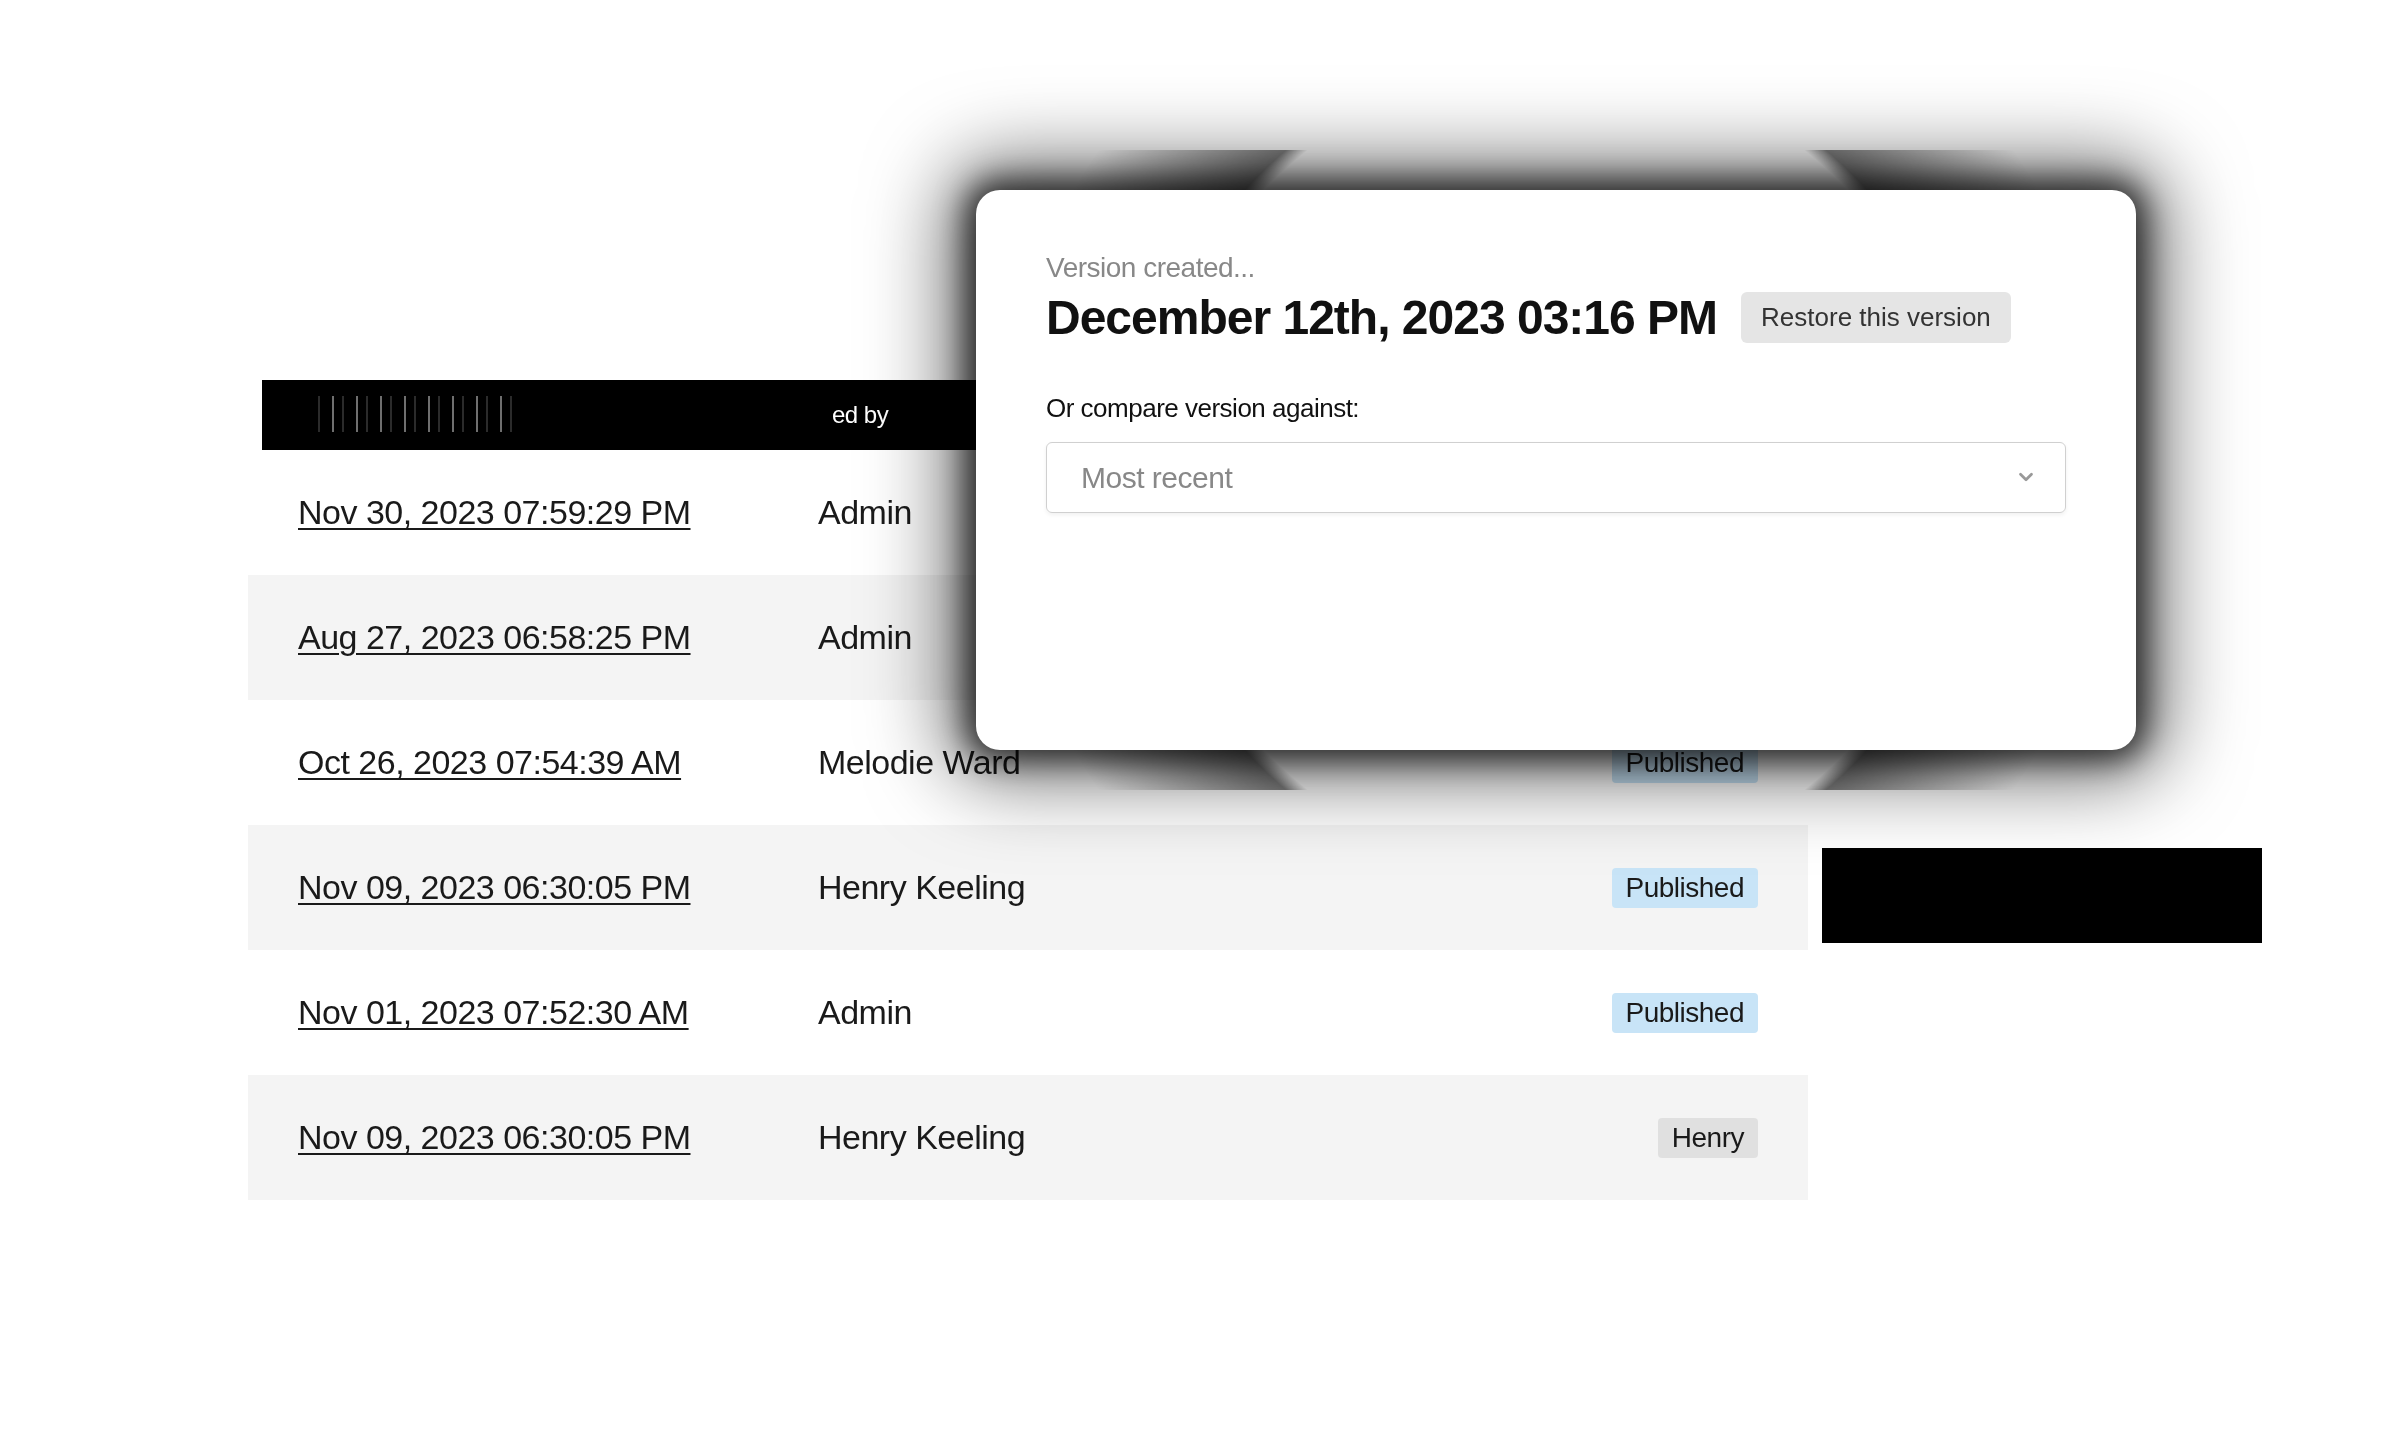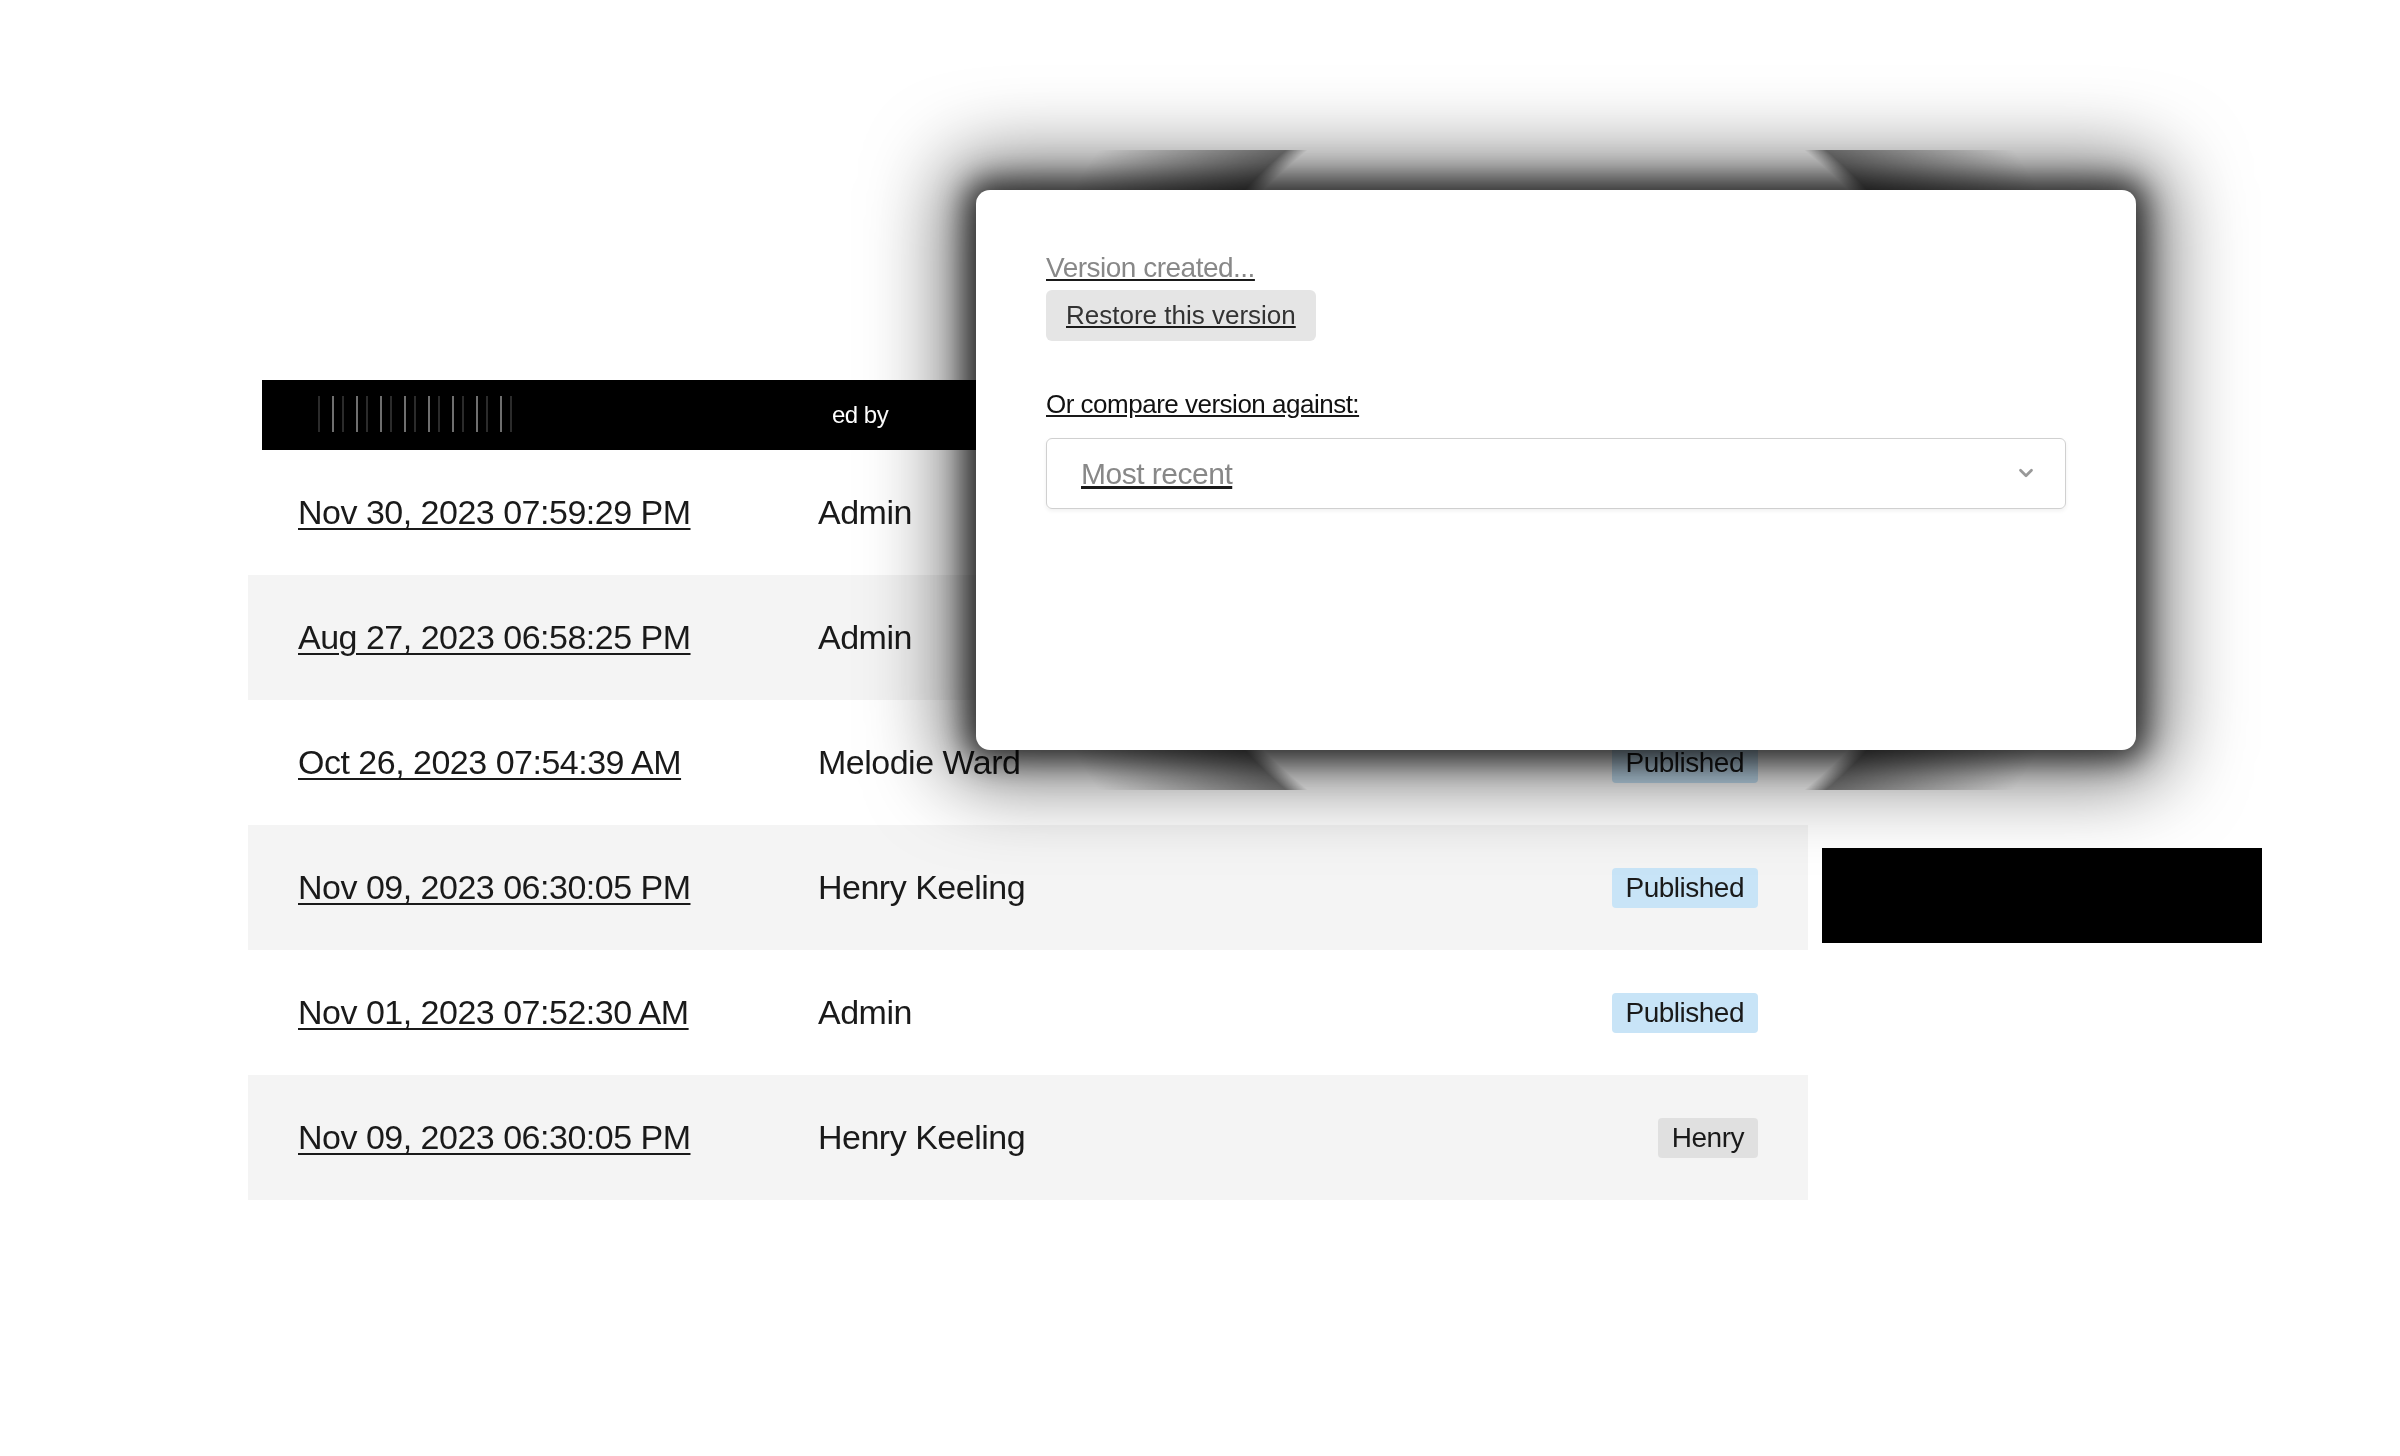--- a/index.html
+++ b/index.html
@@ -111,25 +111,24 @@
     }
 
     
     .panel {
       position: absolute;
       left: 976px;
       top: 190px;
       width: 1160px;
       height: 560px;
       background: var(--panel-bg);
-      border-radius: 14px;
+      border-radius: 24px;
       box-shadow: var(--panel-shadow);
       box-sizing: border-box;
       padding: 62px 70px 70px 70px;
-      text-decoration: underline;
     }
     .panel .eyebrow {
       font-size: 28px;
       color: var(--muted);
       margin-bottom: 6px;
     }
     .panel .title-row {
       display: flex;
       align-items: center;
       gap: 24px;
@@ -251,20 +250,21 @@
         </div>
       </div>
     </div>
 
   <div class="black-strip"></div>
 
   <div class="noise-ring"></div>
   <div class="panel">
     <div class="eyebrow">Version created...</div>
     <div class="title-row">
+      <div class="title">December 12th, 2023 03:16 PM</div>
       <button class="restore-btn">Restore this version</button>
     </div>
     <div class="compare-label">Or compare version against:</div>
     <div class="dropdown">
       <span>Most recent</span>
       <span class="chev">
         <svg viewBox="0 0 24 24" fill="none" stroke="currentColor" stroke-width="3" stroke-linecap="round" stroke-linejoin="round">
             <polyline points="6 9 12 15 18 9"></polyline>
           </svg>
       </span>

